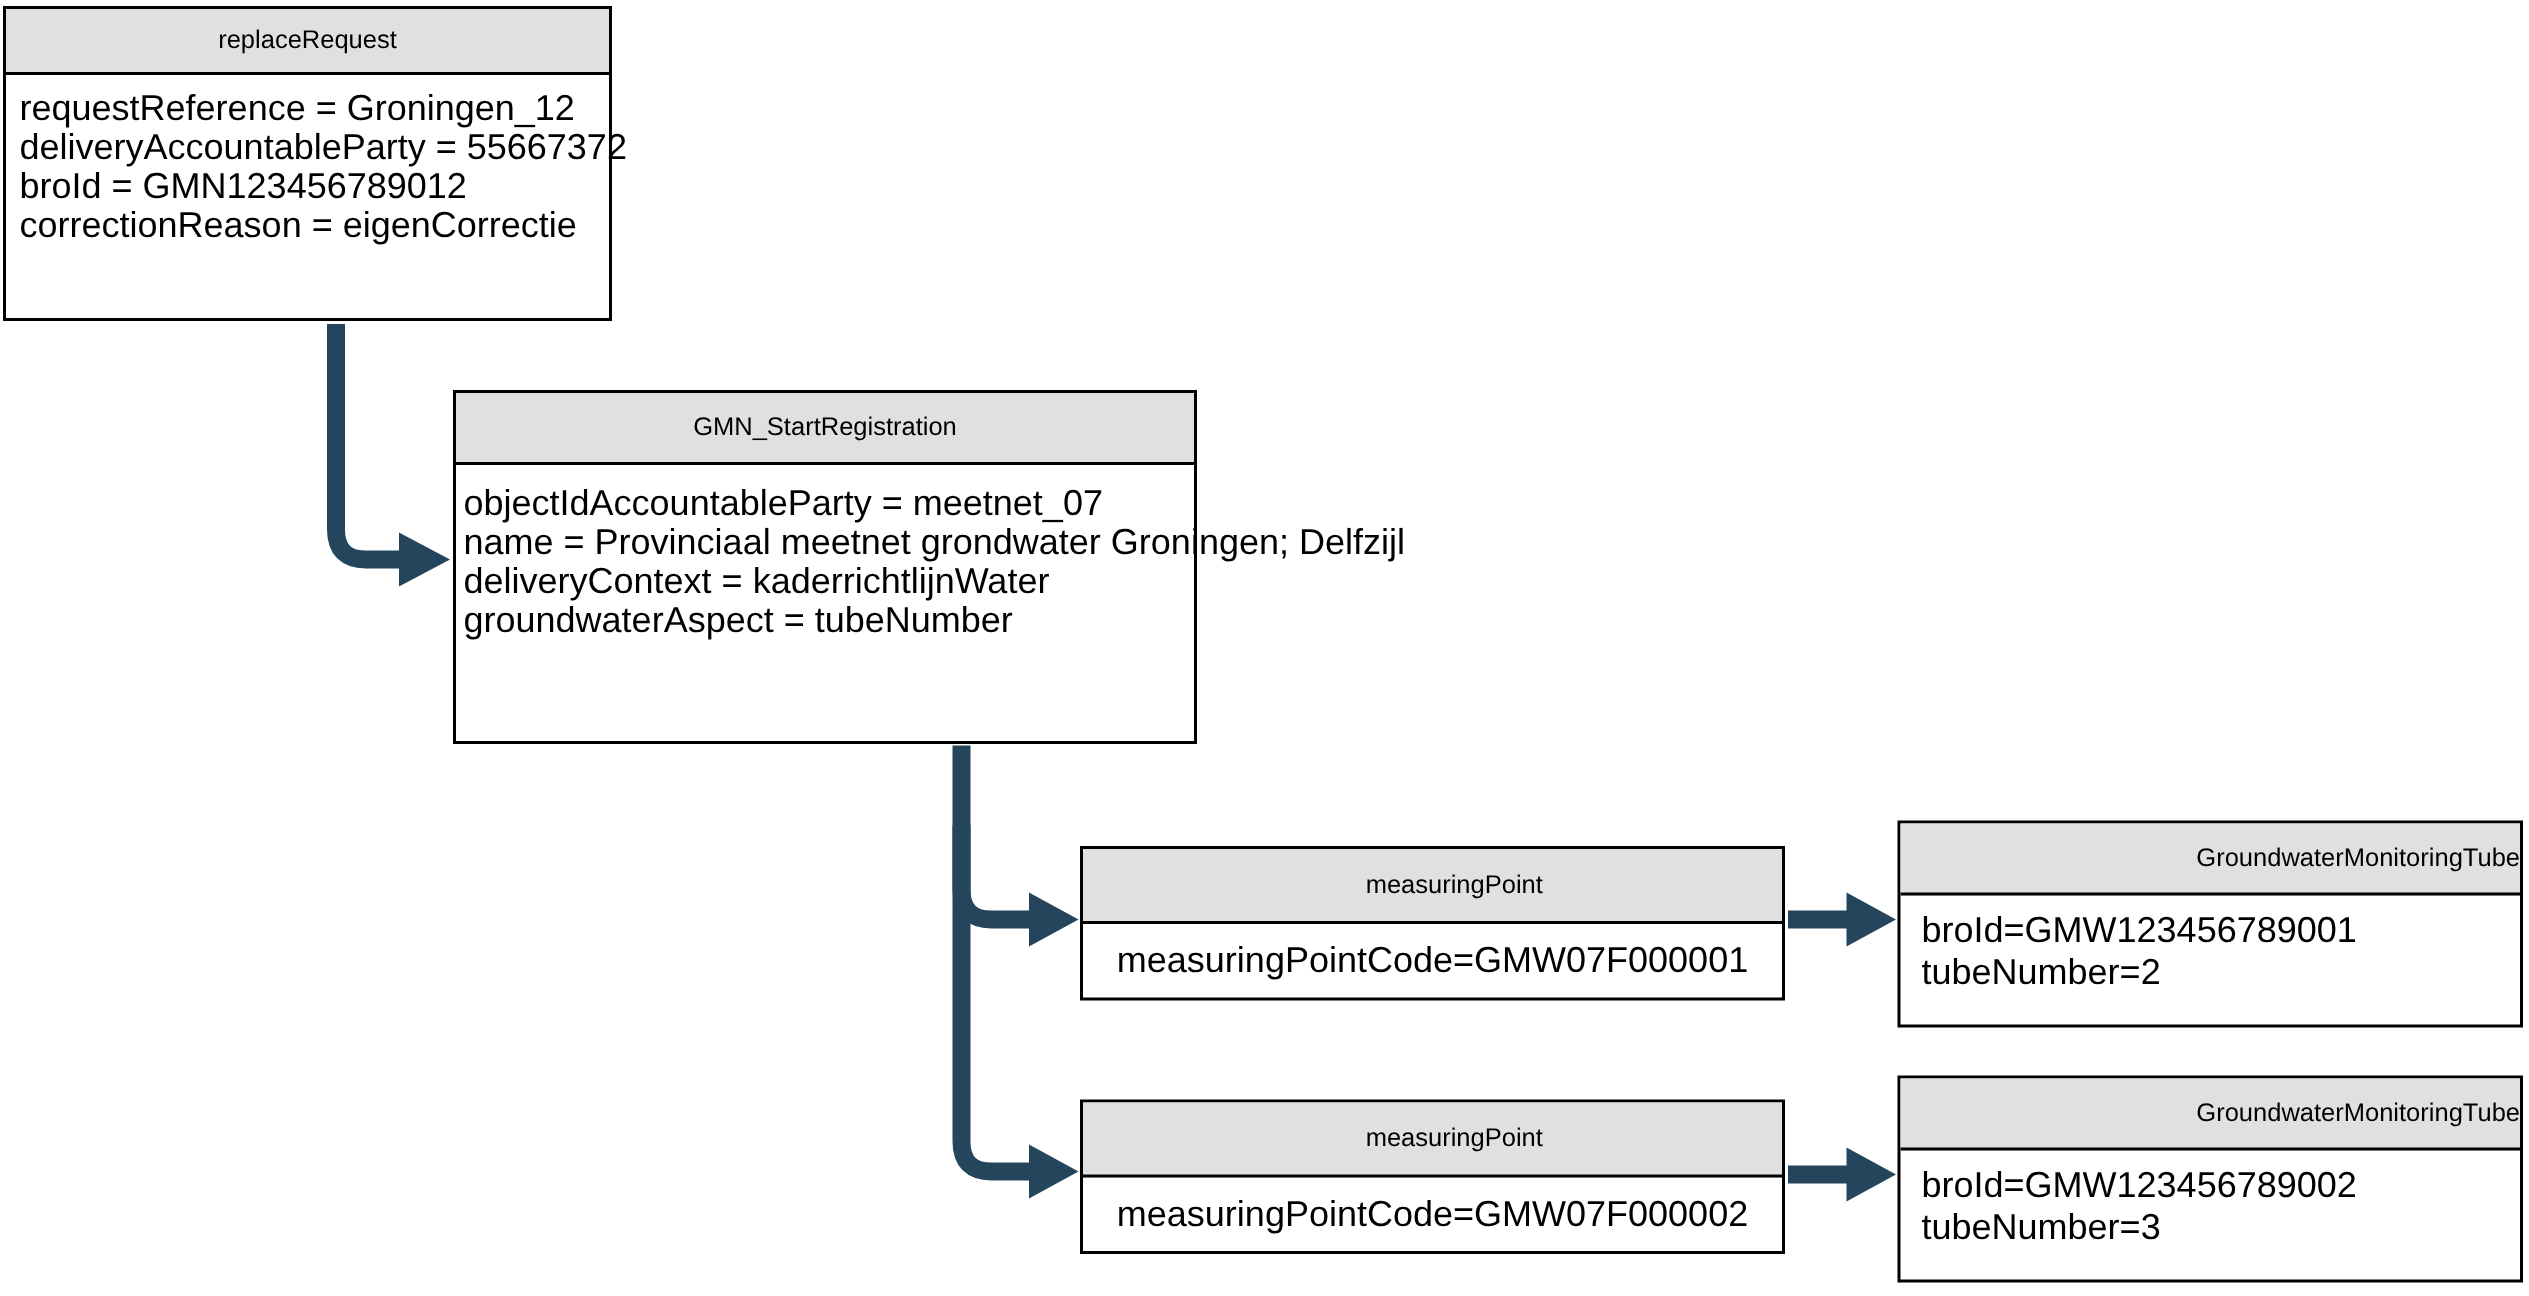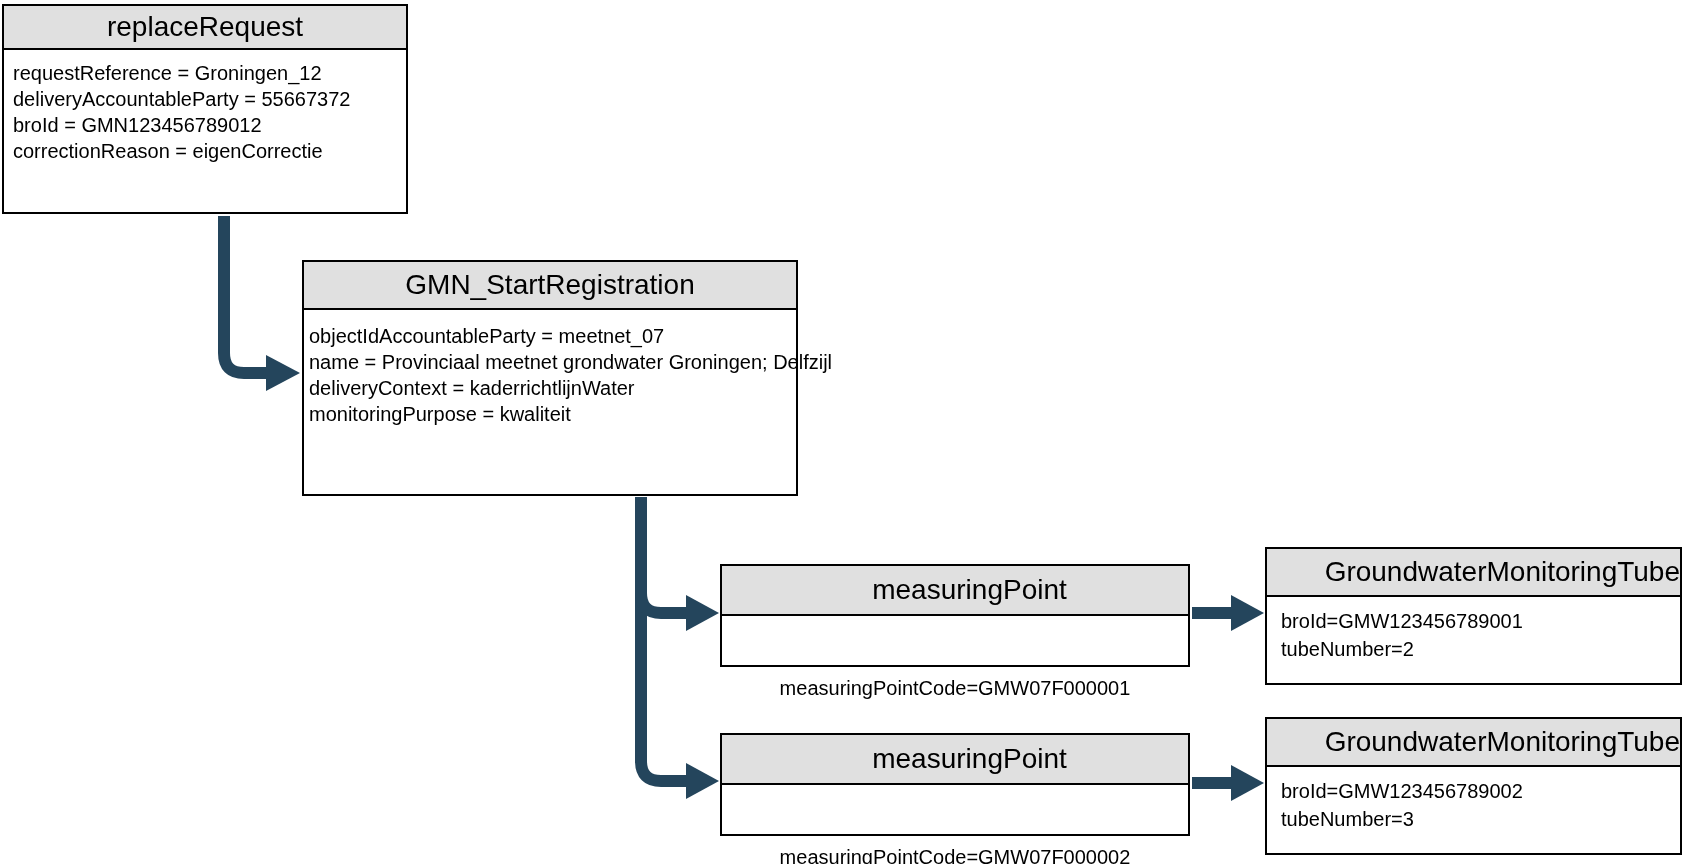--- a/index.html
+++ b/index.html
@@ -30,27 +30,27 @@
     box-sizing: border-box;
     display: flex;
     flex-direction: column;
   }
   .node-header {
     background: #e0e0e0;
     border-bottom: 2px solid #000000;
     display: flex;
     align-items: center;
     justify-content: center;
-    font-size: 28px;
+    font-size: 17px;
     flex: 0 0 auto;
     box-sizing: border-box;
   }
   .node-body {
     flex: 1 1 auto;
-    font-size: 20px;
+    font-size: 24px;
     line-height: 26px;
     box-sizing: border-box;
   }
   .attr-line {
     white-space: nowrap;
   }
 
   
   #node-replace-request      { left: 2px;    top: 4px;   width: 406px; height: 210px; }
   #node-replace-request .node-header { height: 44px; }
@@ -61,21 +61,20 @@
   #node-gmn-start-registration .node-body   { padding: 13px 5px; }
 
   #node-measuring-point-1    { left: 720px;  top: 564px; width: 470px; height: 103px; }
   #node-measuring-point-2    { left: 720px;  top: 733px; width: 470px; height: 103px; }
   .mp .node-header { height: 50px; padding-left: 29px; }
   .mp .node-body {
     display: flex;
     align-items: center;
     justify-content: center;
     padding: 12px 8px;
-    margin-top: 47px;
   }
 
   #node-tube-1               { left: 1265px; top: 547px; width: 417px; height: 138px; }
   #node-tube-2               { left: 1265px; top: 717px; width: 417px; height: 138px; }
   .tube .node-header { height: 48px; justify-content: flex-end; }
   .tube .node-body   { padding: 10px 14px; line-height: 28px; }
 </style>
 </head>
 <body>
 
@@ -122,21 +121,21 @@
   </div>
 
   <div class="node" id="node-gmn-start-registration">
     <div class="node-header">
       <span>GMN_StartRegistration</span>
     </div>
     <div class="node-body">
       <div class="attr-line">objectIdAccountableParty = meetnet_07</div>
       <div class="attr-line">name = Provinciaal meetnet grondwater Groningen; Delfzijl</div>
       <div class="attr-line">deliveryContext = kaderrichtlijnWater</div>
-      <div class="attr-line">monitoringPurpose = kwaliteit</div>
+      <div class="attr-line">groundwaterAspect = tubeNumber</div>
     </div>
   </div>
 
   <div class="node mp" id="node-measuring-point-1">
     <div class="node-header">
       <span>measuringPoint</span>
     </div>
     <div class="node-body">
       <div class="attr-line">measuringPointCode=GMW07F000001</div>
     </div>

